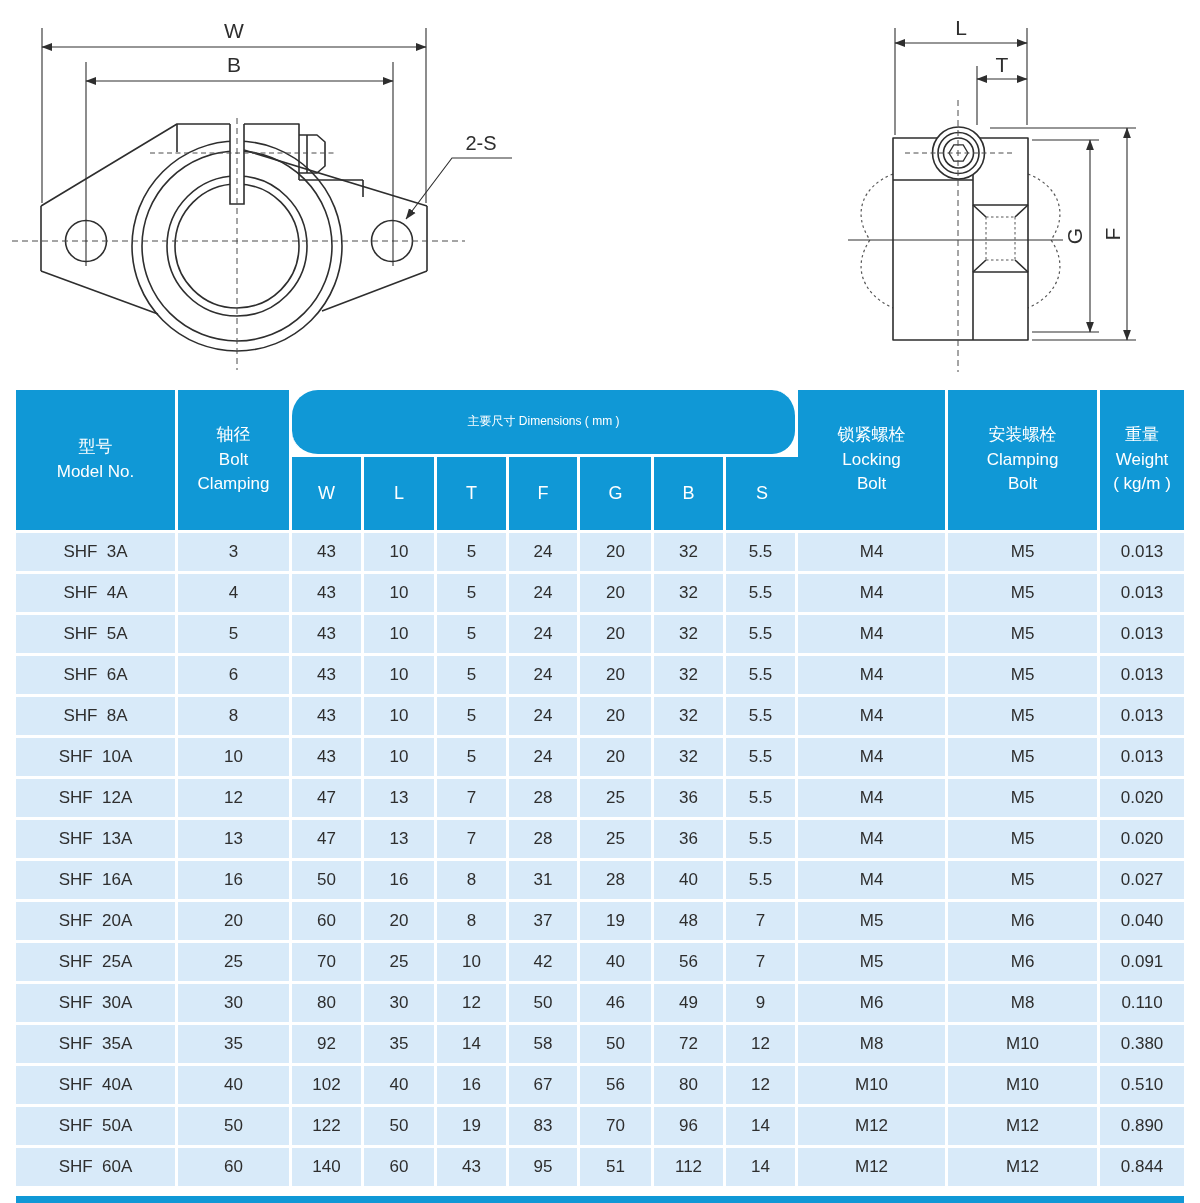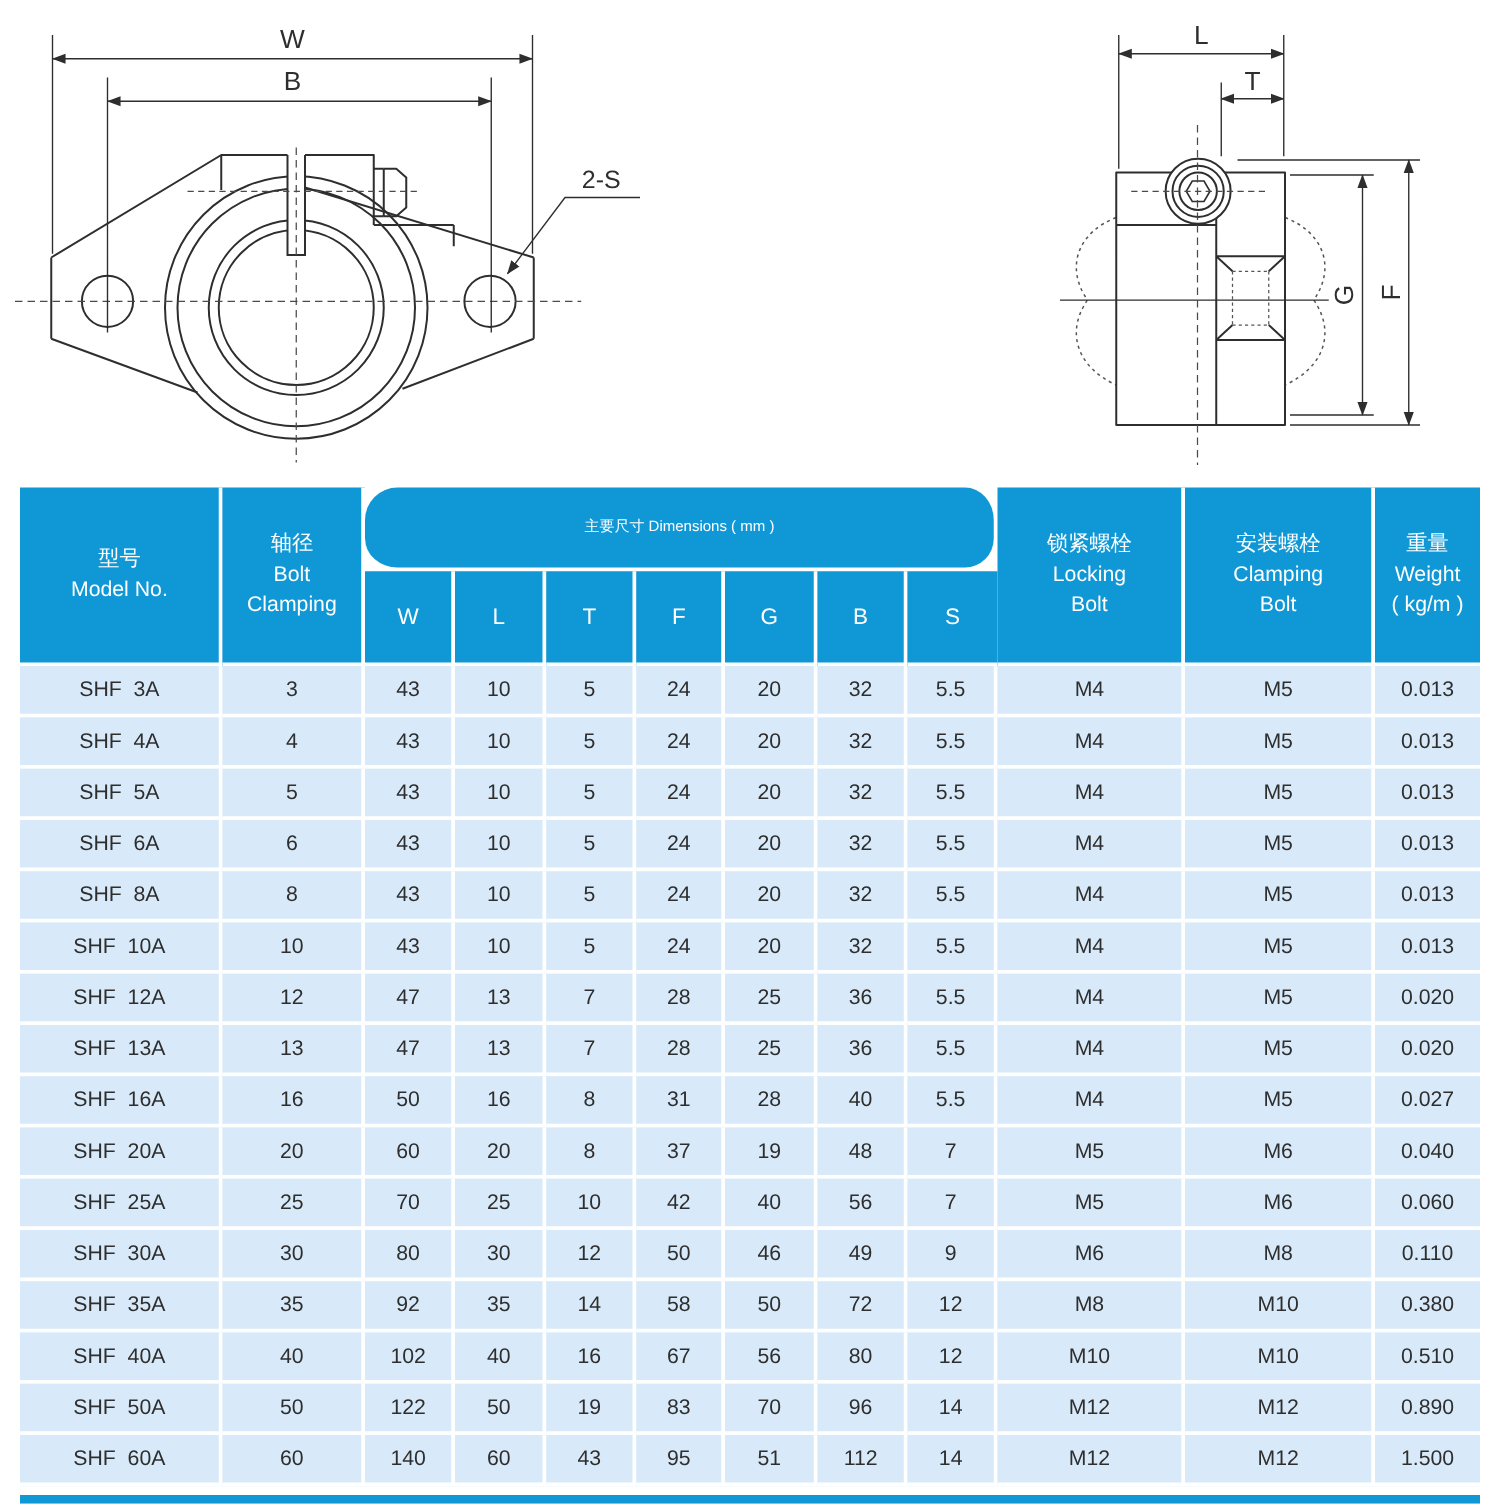--- a/index.html
+++ b/index.html
@@ -349,21 +349,21 @@
             <td data-name="cell-shaft-diameter">25</td>
             <td data-name="cell-w">70</td>
             <td data-name="cell-l">25</td>
             <td data-name="cell-t">10</td>
             <td data-name="cell-f">42</td>
             <td data-name="cell-g">40</td>
             <td data-name="cell-b">56</td>
             <td data-name="cell-s">7</td>
             <td data-name="cell-locking-bolt">M5</td>
             <td data-name="cell-clamping-bolt">M6</td>
-            <td data-name="cell-weight">0.060</td>
+            <td data-name="cell-weight">0.091</td>
           </tr>
           <tr data-name="table-row">
             <td data-name="cell-model">SHF  30A</td>
             <td data-name="cell-shaft-diameter">30</td>
             <td data-name="cell-w">80</td>
             <td data-name="cell-l">30</td>
             <td data-name="cell-t">12</td>
             <td data-name="cell-f">50</td>
             <td data-name="cell-g">46</td>
             <td data-name="cell-b">49</td>
@@ -419,20 +419,20 @@
             <td data-name="cell-shaft-diameter">60</td>
             <td data-name="cell-w">140</td>
             <td data-name="cell-l">60</td>
             <td data-name="cell-t">43</td>
             <td data-name="cell-f">95</td>
             <td data-name="cell-g">51</td>
             <td data-name="cell-b">112</td>
             <td data-name="cell-s">14</td>
             <td data-name="cell-locking-bolt">M12</td>
             <td data-name="cell-clamping-bolt">M12</td>
-            <td data-name="cell-weight">1.500</td>
+            <td data-name="cell-weight">0.844</td>
           </tr>
         </tbody>
     </table>
     <div class="bottom-strip" data-name="bottom-bar"></div>
   </div>
 
 </div>
 
 </body></html>

